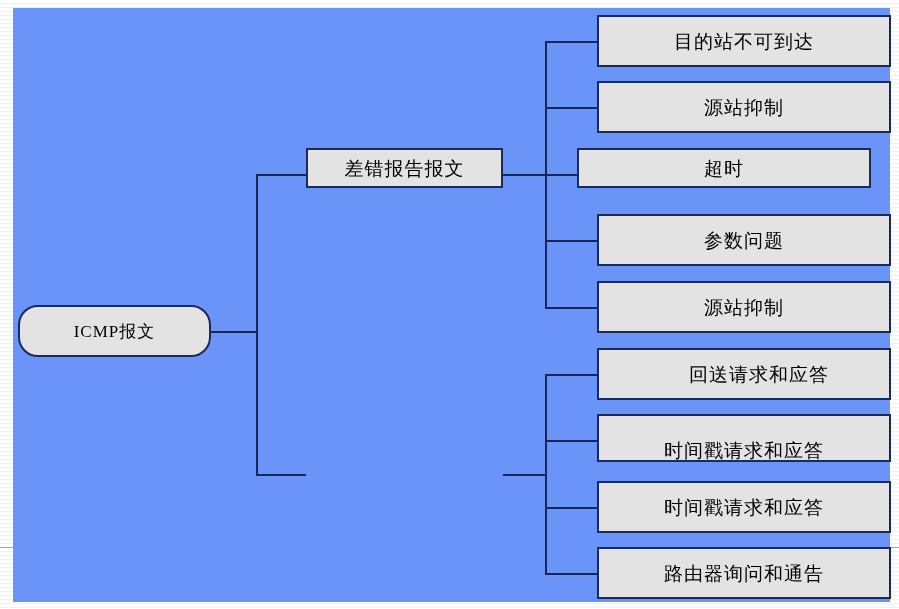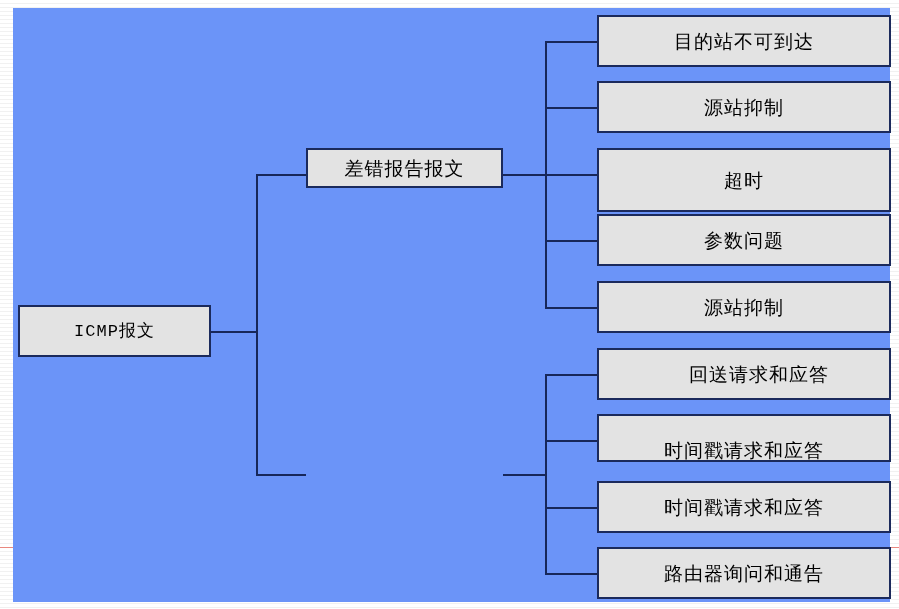--- a/index.html
+++ b/index.html
@@ -60,21 +60,21 @@
     justify-content: center;
     color: #000000;
     letter-spacing: 1px;
     white-space: nowrap;
   }
   .node .label {
     display: block;
     line-height: 1;
   }
 
-  .node-root  { font-size: 17px; font-family: Liberation Mono, monospace; }
+  .node-root  { font-size: 17px; font-family: Liberation Serif, serif; border-radius: 20px; }
   .node-mid   { font-size: 19px; }
   .node-leaf  { font-size: 19px; }
 
   
   .line {
     position: absolute;
     background: #17275a;
   }
   .line.h { height: 2px; }
   .line.v { width: 2px; }
@@ -124,21 +124,21 @@
 
 
     <div class="node node-leaf" style="left:584px; top:7px; width:294px; height:52px;">
       <span class="label">目的站不可到达</span>
     </div>
 
     <div class="node node-leaf" style="left:584px; top:73px; width:294px; height:52px;">
       <span class="label">源站抑制</span>
     </div>
 
-    <div class="node node-leaf" style="left:584px; top:140px; width:294px; height:64px;">
+    <div class="node node-leaf" style="left:564px; top:140px; width:294px; height:40px;">
       <span class="label">超时</span>
     </div>
 
     <div class="node node-leaf" style="left:584px; top:206px; width:294px; height:52px;">
       <span class="label">参数问题</span>
     </div>
 
     <div class="node node-leaf" style="left:584px; top:273px; width:294px; height:52px;">
       <span class="label">源站抑制</span>
     </div>

